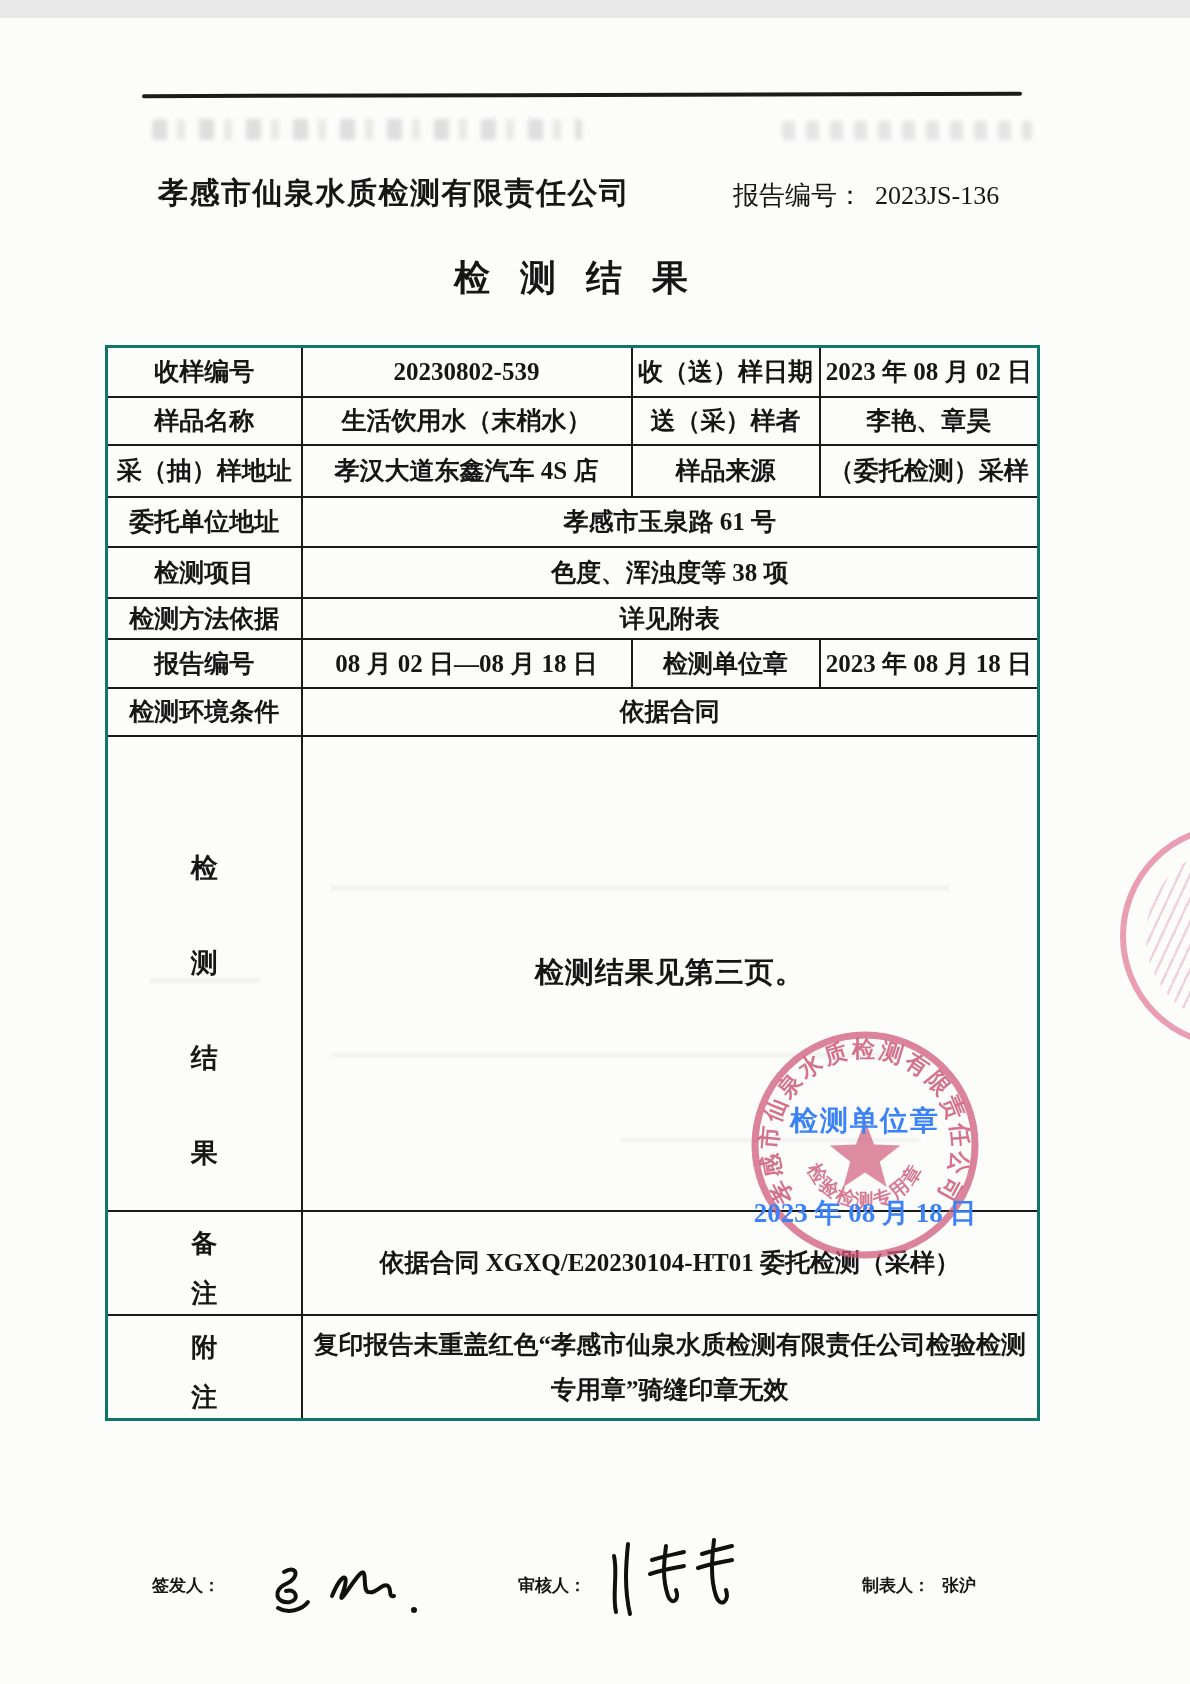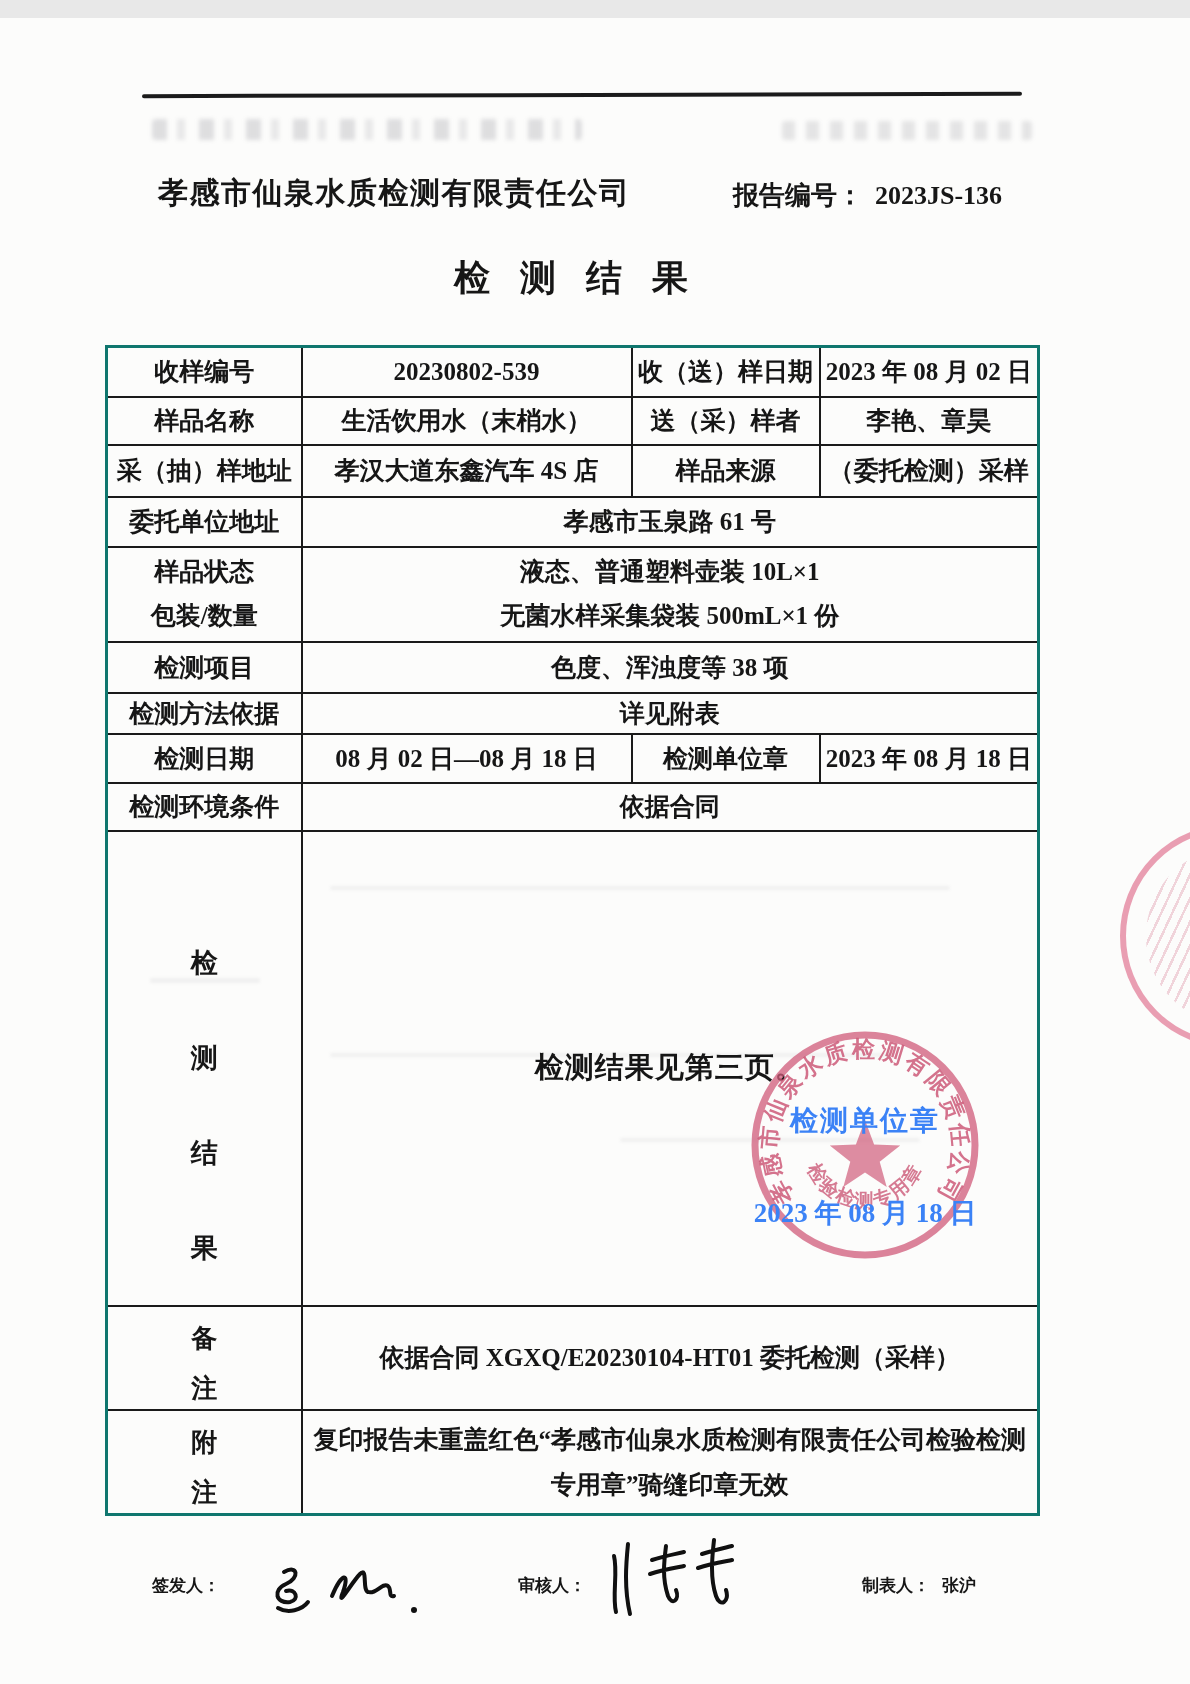--- a/index.html
+++ b/index.html
@@ -10,21 +10,21 @@
   }
   
   .top-rule{position:absolute;left:142px;top:75px;width:880px;height:4px;background:#1b1b1b;border-radius:2px;transform:rotate(-0.15deg);}
   .bleed{position:absolute;filter:blur(2.2px);border-radius:4px;}
   .bleed-left{left:152px;top:101px;width:430px;height:21px;
     background:repeating-linear-gradient(90deg,rgba(70,70,85,.16) 0 15px,transparent 15px 25px,rgba(70,70,85,.11) 25px 33px,transparent 33px 47px);}
   .bleed-right{left:782px;top:103px;width:250px;height:19px;
     background:repeating-linear-gradient(90deg,rgba(70,70,85,.13) 0 13px,transparent 13px 24px);}
   .streak{position:absolute;filter:blur(1.8px);background:rgba(40,40,50,.055);border-radius:2px;}
   .company{position:absolute;left:158px;top:155px;font-size:30px;font-weight:700;letter-spacing:1.5px;white-space:nowrap;}
-  .report-no{position:absolute;left:733px;top:160px;font-size:26px;font-weight:700;white-space:nowrap;}
+  .report-no{position:absolute;left:733px;top:160px;font-size:26px;font-weight:400;white-space:nowrap;}
   .report-no .num{margin-left:12px;font-family:"Liberation Serif","DejaVu Serif",serif;}
   .doc-title{position:absolute;left:105px;top:236px;width:932px;text-align:center;
     font-size:36px;font-weight:700;letter-spacing:30px;text-indent:30px;white-space:nowrap;}
   
   table.report{position:absolute;left:105px;top:327px;width:932px;border-collapse:collapse;table-layout:fixed;
     border:3px solid #0f766e;}
   table.report td{border:2px solid #1a1a1a;font-size:25px;font-weight:700;text-align:center;vertical-align:middle;
     padding:0 5px;overflow:hidden;white-space:nowrap;}
   td.val2{font-size:25px;}
   td.left{text-align:left;padding-left:16px;}
@@ -94,44 +94,30 @@
     <tr style="height:52px">
       <td>采（抽）样地址</td>
       <td>孝汉大道东鑫汽车 4S 店</td>
       <td>样品来源</td>
       <td>（委托检测）采样</td>
     </tr>
     <tr style="height:50px">
       <td>委托单位地址</td>
       <td colspan="3">孝感市玉泉路 61 号</td>
     </tr>
-    <tr style="height:95px">
-      <td>
-        <div class="twoLine">
-          <div>样品状态</div>
-          <div>包装/数量</div>
-        </div>
-      </td>
-      <td colspan="3">
-        <div class="twoLine">
-          <div>液态、普通塑料壶装 10L×1</div>
-          <div>无菌水样采集袋装 500mL×1 份</div>
-        </div>
-      </td>
-    </tr>
     <tr style="height:51px">
       <td>检测项目</td>
       <td colspan="3">色度、浑浊度等 38 项</td>
     </tr>
     <tr style="height:41px">
       <td>检测方法依据</td>
       <td colspan="3">详见附表</td>
     </tr>
     <tr style="height:49px">
-      <td>检测日期</td>
+      <td>报告编号</td>
       <td>08 月 02 日—08 月 18 日</td>
       <td>检测单位章</td>
       <td class="val2">2023 年 08 月 18 日</td>
     </tr>
     <tr style="height:48px">
       <td>检测环境条件</td>
       <td colspan="3">依据合同</td>
     </tr>
     <tr style="height:475px">
       <td>

